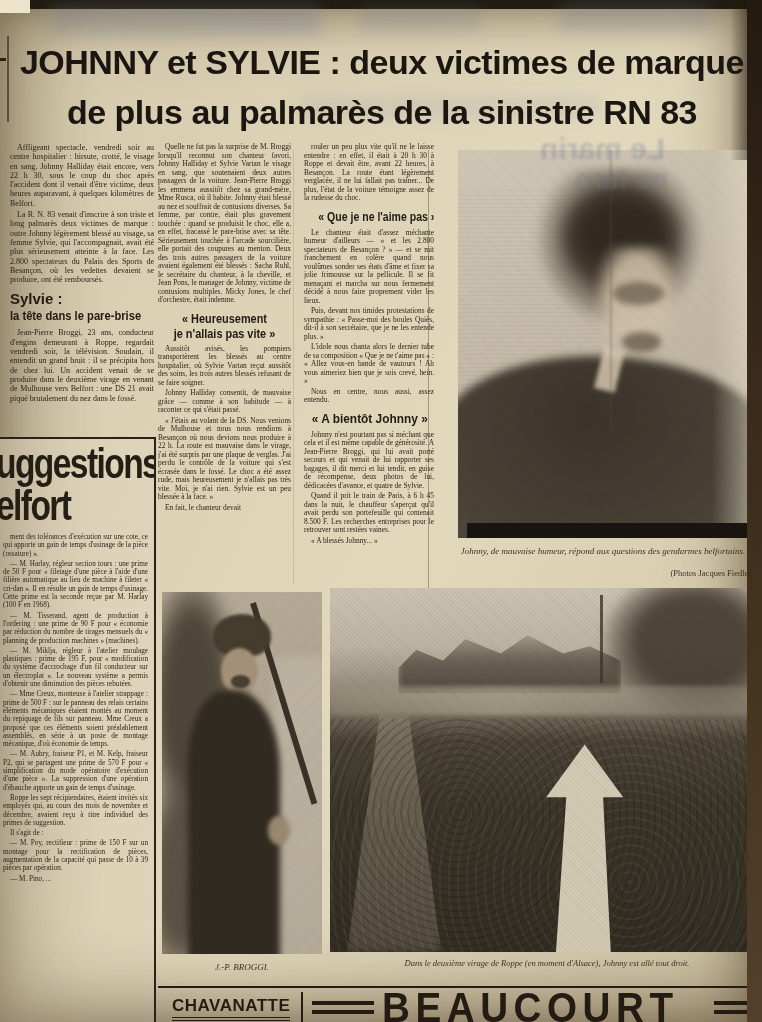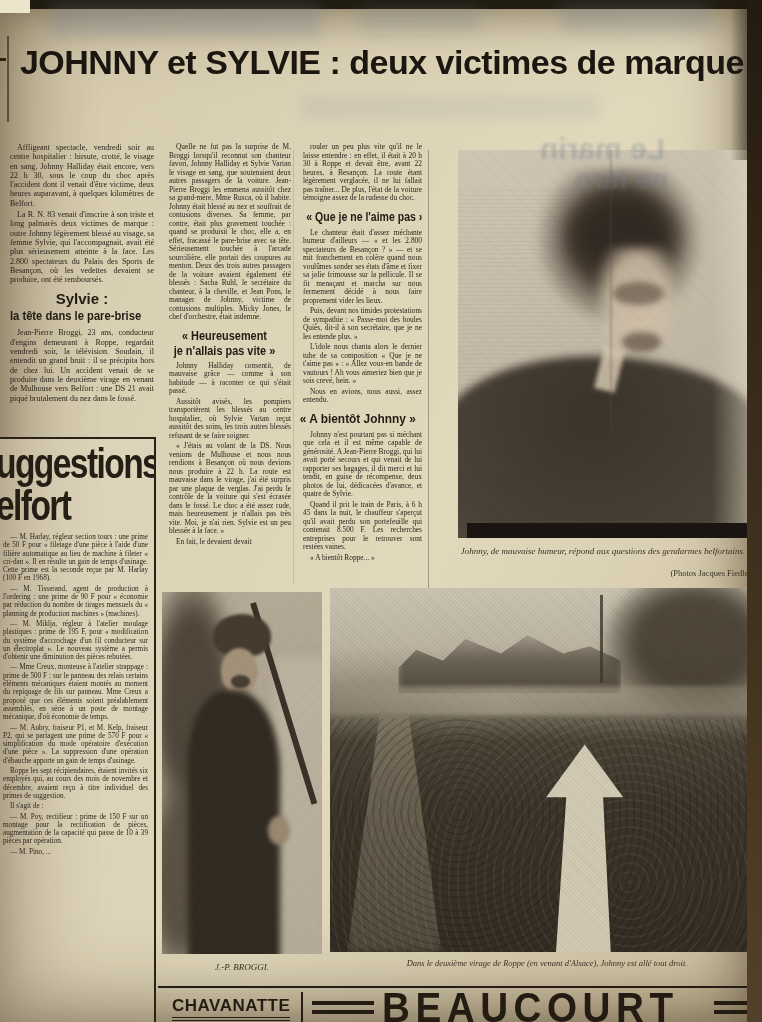--- a/index.html
+++ b/index.html
@@ -5,21 +5,21 @@
   html,body{margin:0;padding:0;background:#6b5a40;}
   #page{position:relative;width:762px;height:1022px;overflow:hidden;
         background:linear-gradient(115deg,#d3c8ab 0%,#dcd2b6 30%,#e2d9bd 55%,#d8cdb0 78%,#cfc3a4 100%);
         box-shadow:inset 0 0 90px rgba(72,52,26,.34), inset -26px 0 50px rgba(48,33,16,.30),
                    inset 30px -24px 70px rgba(66,46,22,.22), inset 0 14px 30px rgba(60,42,20,.18);
         font-family:"Liberation Serif",serif;}
   .abs{position:absolute;}
   
   .bp{font-family:"Liberation Serif",serif;text-align:justify;margin:0 0 2px;text-indent:7px;color:#2b241b;}
   .c1 .bp{font-size:8px;line-height:9.3px;}
-  .c23 .bp{font-size:7.4px;line-height:8.5px;margin-left:11px;}
+  .c23 .bp{font-size:7.4px;line-height:8.5px;}
   .sb .bp{font-size:7.2px;line-height:8.3px;color:#2e261c;}
   .subh{font-family:"Liberation Sans",sans-serif;font-weight:bold;color:#221b13;text-indent:0;margin:6px 0 4px;}
   .cond{display:block;transform:scaleX(.86);transform-origin:0 50%;white-space:nowrap;}
   .condc{display:block;transform:scaleX(.84);transform-origin:50% 50%;white-space:nowrap;}
   .headline{font-family:"Liberation Sans",sans-serif;font-weight:bold;color:#1c1610;text-align:center;
             letter-spacing:-.5px;}
   .caption{font-style:italic;color:#3a3226;text-align:center;}
   .photo{overflow:hidden;}
   .ghost{color:rgba(110,122,145,.34);font-family:"Liberation Sans",sans-serif;font-weight:bold;
          filter:blur(1.6px);transform:scaleX(-1);white-space:nowrap;}
@@ -33,63 +33,64 @@
 <div id="page">
 
   <div class="abs" style="left:0;top:0;width:762px;height:9px;background:#171209;opacity:.92;"></div>
   <div class="abs" style="left:0;top:0;width:30px;height:13px;background:#ece4cb;"></div>
   <div class="abs blob" style="left:50px;top:4px;width:270px;height:32px;"></div>
   <div class="abs blob" style="left:360px;top:6px;width:120px;height:26px;opacity:.7;"></div>
   <div class="abs blob" style="left:560px;top:2px;width:150px;height:30px;opacity:.8;"></div>
   <div class="abs blob" style="left:300px;top:96px;width:300px;height:22px;opacity:.5;"></div>
 
   <div class="abs headline" style="left:12px;top:42px;width:740px;font-size:34px;line-height:40px;">JOHNNY et SYLVIE : deux victimes de marque</div>
+  <div class="abs headline" style="left:12px;top:92px;width:740px;font-size:34px;line-height:40px;">de plus au palmarès de la sinistre RN 83</div>
   <div class="abs" style="left:7px;top:36px;width:2px;height:86px;background:rgba(30,24,16,.55);"></div>
   <div class="abs" style="left:0;top:58px;width:6px;height:3px;background:#2a2115;"></div>
 
   <div class="abs ghost" style="left:540px;top:132px;font-size:30px;z-index:6;">Le marin</div>
   <div class="abs ghost" style="left:575px;top:164px;font-size:28px;z-index:6;">ne faro</div>
 
   <div class="abs c1" style="left:10px;top:143px;width:144px;height:292px;overflow:hidden;z-index:4;">
     <p class="bp">Affligeant spectacle, vendredi soir au centre hospitalier : hirsute, crotté, le visage en sang, Johnny Halliday était encore, vers 22 h 30, sous le coup du choc après l'accident dont il venait d'être victime, deux heures auparavant, à quelques kilomètres de Belfort.</p>
     <p class="bp">La R. N. 83 venait d'inscrire à son triste et long palmarès deux victimes de marque : outre Johnny légèrement blessé au visage, sa femme Sylvie, qui l'accompagnait, avait été plus sérieusement atteinte à la face. Les 2.800 spectateurs du Palais des Sports de Besançon, où les vedettes devaient se produire, ont été remboursés.</p>
-    <div class="subh" style="font-size:15px;line-height:17px;text-align:center;">
+    <div class="subh" style="font-size:15px;line-height:17px;">
       <span>Sylvie :</span>
       <span class="cond" style="font-size:13px;">la tête dans le pare-brise</span>
     </div>
     <p class="bp">Jean-Pierre Broggi, 23 ans, conducteur d'engins demeurant à Roppe, regardait vendredi soir, la télévision. Soudain, il entendit un grand bruit : il se précipita hors de chez lui. Un accident venait de se produire dans le deuxième virage en venant de Mulhouse vers Belfort : une DS 21 avait piqué brutalement du nez dans le fossé.</p>
   </div>
 
   <div class="abs c23" style="left:158px;top:143px;width:133px;height:447px;overflow:hidden;z-index:4;">
     <p class="bp">Quelle ne fut pas la surprise de M. Broggi lorsqu'il reconnut son chanteur favori, Johnny Halliday et Sylvie Vartan le visage en sang, que soutenaient deux autres passagers de la voiture. Jean-Pierre Broggi les emmena aussitôt chez sa grand-mère, Mme Rusca, où il habite. Johnny était blessé au nez et souffrait de contusions diverses. Sa femme, par contre, était plus gravement touchée : quand se produisit le choc, elle a, en effet, fracassé le pare-brise avec sa tête. Sérieusement touchée à l'arcade sourcilière, elle portait des coupures au menton. Deux des trois autres passagers de la voiture avaient également été blessés : Sacha Ruhl, le secrétaire du chanteur, à la cheville, et Jean Pons, le manager de Johnny, victime de contusions multiples. Micky Jones, le chef d'orchestre, était indemne.</p>
     <div class="subh" style="font-size:13px;line-height:15px;text-align:center;">
       <span class="condc">« Heureusement</span>
       <span class="condc">je n'allais pas vite »</span>
     </div>
+    <p class="bp">Aussitôt avisés, les pompiers transportèrent les blessés au centre hospitalier, où Sylvie Vartan reçut aussitôt des soins, les trois autres blessés refusant de se faire soigner.</p>
     <p class="bp">Johnny Halliday consentit, de mauvaise grâce — comme à son habitude — à raconter ce qui s'était passé.</p>
-    <p class="bp">Aussitôt avisés, les pompiers transportèrent les blessés au centre hospitalier, où Sylvie Vartan reçut aussitôt des soins, les trois autres blessés refusant de se faire soigner.</p>
     <p class="bp">« J'étais au volant de la DS. Nous venions de Mulhouse et nous nous rendions à Besançon où nous devions nous produire à 22 h. La route est mauvaise dans le virage, j'ai été surpris par une plaque de verglas. J'ai perdu le contrôle de la voiture qui s'est écrasée dans le fossé. Le choc a été assez rude, mais heureusement je n'allais pas très vite. Moi, je n'ai rien. Sylvie est un peu blessée à la face. »</p>
-    <p class="bp">En fait, le devaient devait</p>
-  </div>
-
-  <div class="abs c23" style="left:292px;top:143px;width:130px;height:452px;overflow:hidden;z-index:4;">
+    <p class="bp">En fait, le chanteur devait</p>
+  </div>
+
+  <div class="abs c23" style="left:304px;top:143px;width:130px;height:452px;overflow:hidden;z-index:4;">
     <p class="bp">rouler un peu plus vite qu'il ne le laisse entendre : en effet, il était à 20 h 30 à Roppe et devait être, avant 22 heures, à Besançon. La route étant légèrement verglacée, il ne lui fallait pas traîner... De plus, l'état de la voiture témoigne assez de la rudesse du choc.</p>
     <div class="subh" style="font-size:13.5px;line-height:16px;text-align:center;">
       <span class="condc" style="transform:scaleX(.78);">« Que je ne l'aime pas »</span>
     </div>
     <p class="bp">Le chanteur était d'assez méchante humeur d'ailleurs — « et les 2.800 spectateurs de Besançon ? » — et se mit franchement en colère quand nous voulûmes sonder ses états d'âme et fixer sa jolie frimousse sur la pellicule. Il se fit menaçant et marcha sur nous fermement décidé à nous faire proprement vider les lieux.</p>
     <p class="bp">Puis, devant nos timides protestations de sympathie : « Passe-moi des boules Quiès, dit-il à son secrétaire, que je ne les entende plus. »</p>
     <p class="bp">L'idole nous chanta alors le dernier tube de sa composition « Que je ne t'aime pas » : « Allez vous-en bande de vautours ! Ah vous aimeriez bien que je sois crevé, hein. »</p>
-    <p class="bp">Nous en avions, nous aussi, assez entendu.</p>
+    <p class="bp">Nous en centre, nous aussi, assez entendu.</p>
     <div class="subh" style="font-size:13.5px;line-height:16px;text-align:center;">
       <span class="condc" style="transform:scaleX(.88);">« A bientôt Johnny »</span>
     </div>
     <p class="bp">Johnny n'est pourtant pas si méchant que cela et il est même capable de générosité. A Jean-Pierre Broggi, qui lui avait porté secours et qui venait de lui rapporter ses bagages, il dit merci et lui tendit, en guise de récompense, deux photos de lui, dédicacées d'avance, et quatre de Sylvie.</p>
     <p class="bp">Quand il prit le train de Paris, à 6 h 45 dans la nuit, le chauffeur s'aperçut qu'il avait perdu son portefeuille qui contenait 8.500 F. Les recherches entreprises pour le retrouver sont restées vaines.</p>
-    <p class="bp">« A bientôt Roppe... »</p>
+    <p class="bp">« A blessés Johnny... »</p>
   </div>
 
   <div class="abs rulev" style="left:293px;top:150px;height:435px;opacity:.4;"></div>
   <div class="abs rulev" style="left:428px;top:150px;height:440px;"></div>
 
   <div class="abs photo" style="left:458px;top:150px;width:299px;height:388px;z-index:2;
               background:linear-gradient(160deg,#d0c7b5 0%,#c5bba8 45%,#b8ad9a 100%);">
     <div class="abs" style="left:0;top:10%;width:48%;height:85%;opacity:.6;
                 background:repeating-linear-gradient(0deg,rgba(80,80,96,.10) 0 1px,transparent 1px 4.2px);"></div>
     <div class="abs" style="left:26%;top:5%;width:56%;height:40%;filter:blur(5px);
@@ -120,20 +121,21 @@
   <div class="abs sb" style="left:0;top:437px;width:154px;height:585px;overflow:hidden;z-index:4;
               border-top:2px solid #2a2218;border-right:2px solid #2a2218;
               background:linear-gradient(180deg,rgba(224,215,192,.45),rgba(210,198,170,.2));">
     <div style="font-family:'Liberation Sans',sans-serif;font-weight:bold;color:#241e15;
                 font-size:42px;line-height:42px;letter-spacing:-2px;margin:4px 0 6px -4px;
                 transform:scaleX(.8);transform-origin:0 0;white-space:nowrap;">
       <span style="display:block;">uggestions</span>
       <span style="display:block;">elfort</span>
     </div>
     <div style="padding:0 6px 0 3px;">
+      <p class="bp">ment des tolérances d'exécution sur une cote, ce qui apporte un gain de temps d'usinage de la pièce (ossature) ».</p>
       <p class="bp">— M. Harlay, régleur section tours : une prime de 50 F pour « filetage d'une pièce à l'aide d'une filière automatique au lieu de machine à fileter « cri-dan ». Il en résulte un gain de temps d'usinage. Cette prime est la seconde reçue par M. Harlay (100 F en 1968).</p>
       <p class="bp">— M. Tisserand, agent de production à l'ordering : une prime de 90 F pour « économie par réduction du nombre de tirages mensuels du « planning de production machines » (machines).</p>
       <p class="bp">— M. Miklja, régleur à l'atelier moulage plastiques : prime de 195 F, pour « modification du système d'accrochage d'un fil conducteur sur un électroplat ». Le nouveau système a permis d'obtenir une diminution des pièces rebutées.</p>
       <p class="bp">— Mme Creux, monteuse à l'atelier strappage : prime de 500 F : sur le panneau des relais certains éléments mécaniques étaient montés au moment du repiquage de fils sur panneau. Mme Creux a proposé que ces éléments soient préalablement assemblés, en série à un poste de montage mécanique, d'où économie de temps.</p>
       <p class="bp">— M. Aubry, fraiseur P1, et M. Kelp, fraiseur P2, qui se partagent une prime de 570 F pour « simplification du mode opératoire d'exécution d'une pièce ». La suppression d'une opération d'ébauche apporte un gain de temps d'usinage.</p>
       <p class="bp">Roppe les sept récipiendaires, étaient invités six employés qui, au cours des mois de novembre et décembre, avaient reçu à titre individuel des primes de suggestion.</p>
       <p class="bp">Il s'agit de :</p>
       <p class="bp">— M. Poy, rectifieur : prime de 150 F sur un montage pour la rectification de pièces, augmentation de la capacité qui passe de 10 à 39 pièces par opération.</p>
       <p class="bp">— M. Pino, ...</p>
     </div>
@@ -179,21 +181,21 @@
                 clip-path:polygon(35% 0,65% 0,100% 100%,0 100%);"></div>
     <div class="abs" style="left:0;top:36%;width:100%;height:64%;opacity:.65;
                 background:repeating-radial-gradient(circle at 30% 40%,rgba(20,16,10,.25) 0 2px,transparent 2px 7px),
                            repeating-radial-gradient(circle at 70% 70%,rgba(190,180,155,.12) 0 2px,transparent 2px 9px);"></div>
     <div class="abs" style="left:0;top:0;width:100%;height:100%;opacity:.94;filter:blur(.5px);
                 background:#dcd4bd;
                 clip-path:polygon(59.5% 43%,68.5% 57.5%,63.8% 57.5%,65.6% 100%,52.8% 100%,55.2% 57.5%,50.5% 57.5%);"></div>
     <div class="abs" style="left:0;top:0;width:100%;height:100%;
                 background:repeating-linear-gradient(45deg,rgba(0,0,0,.05) 0 1px,transparent 1px 3px);"></div>
   </div>
-  <div class="abs caption" style="left:336px;top:958px;width:422px;font-size:8.5px;z-index:4;">Dans le deuxième virage de Roppe (en venant d'Alsace), Johnny est allé tout droit.</div>
+  <div class="abs caption" style="left:336px;top:958px;width:422px;font-size:8.5px;z-index:4;">Dans le deuxième virage de Roppe (en moment d'Alsace), Johnny est allé tout droit.</div>
 
   <div class="abs" style="left:158px;top:986px;width:604px;height:2px;background:#241c13;z-index:4;"></div>
   <div class="abs" style="left:172px;top:996px;font-family:'Liberation Sans',sans-serif;font-weight:bold;
               font-size:17px;color:#241c13;letter-spacing:.5px;z-index:4;
               border-bottom:4px double #241c13;padding-bottom:1px;">CHAVANATTE</div>
   <div class="abs" style="left:301px;top:992px;width:2px;height:30px;background:#241c13;z-index:4;"></div>
   <div class="abs bars" style="left:312px;top:1001px;width:62px;z-index:4;"></div>
   <div class="abs" style="left:382px;top:990px;font-family:'Liberation Sans',sans-serif;font-weight:bold;
               font-size:42px;line-height:36px;color:#241c13;letter-spacing:6px;z-index:4;
               transform:scaleX(.92);transform-origin:0 0;white-space:nowrap;">BEAUCOURT</div>

